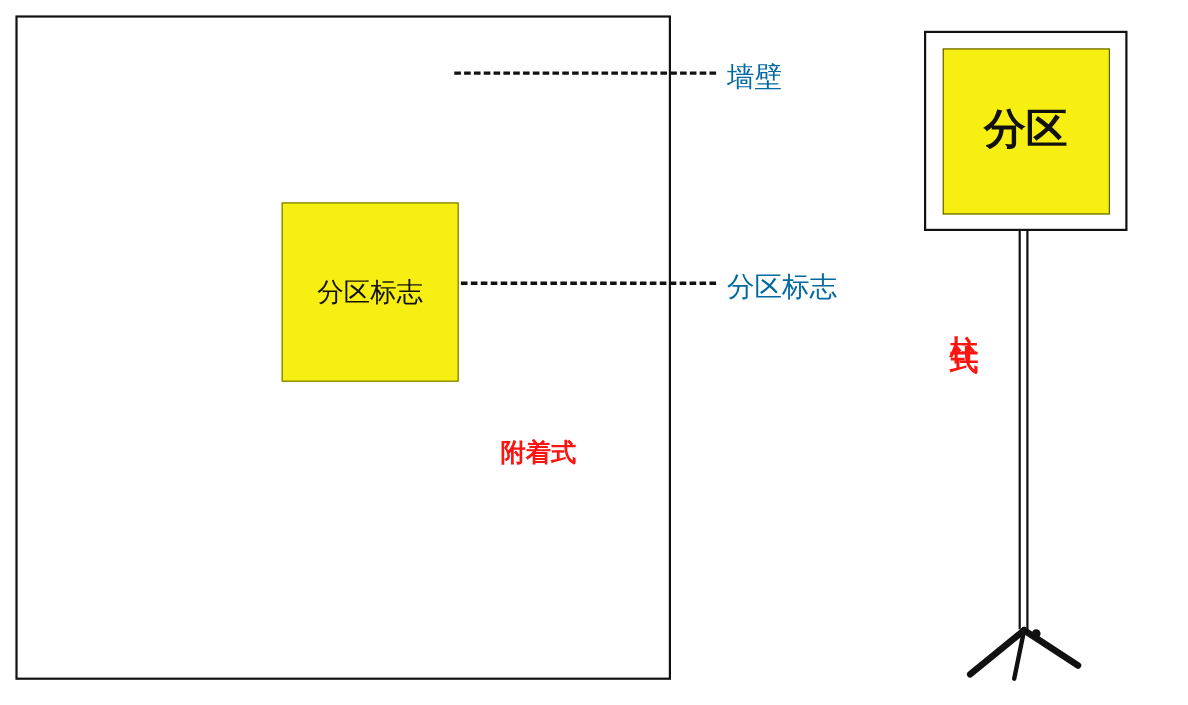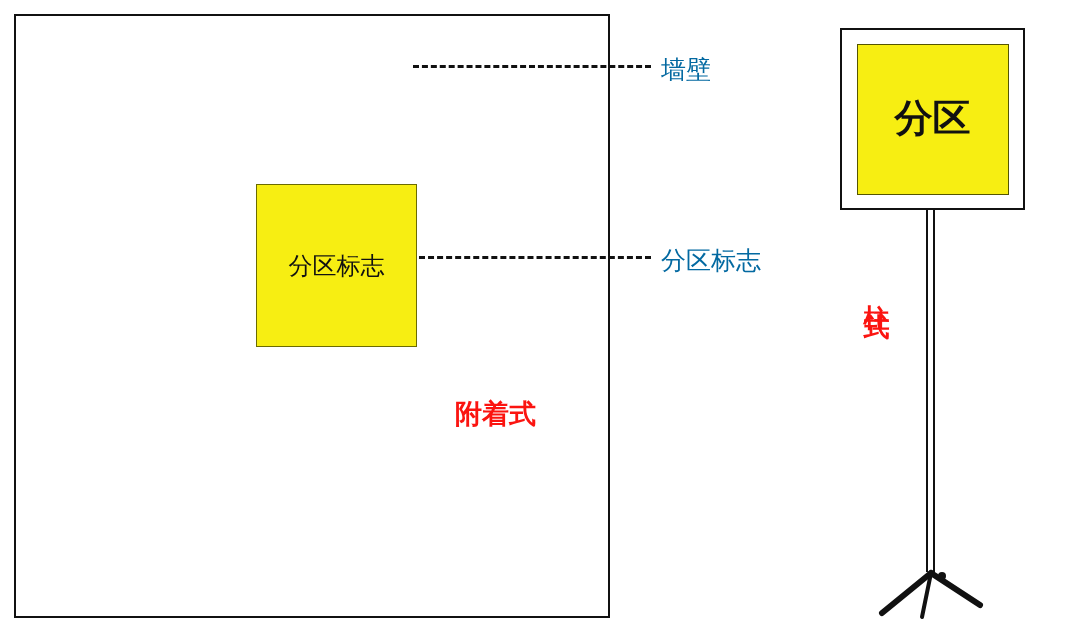--- a/index.html
+++ b/index.html
@@ -55,21 +55,21 @@
     position: absolute;
     font-size: 25px;
     color: #0369a1;
     white-space: nowrap;
   }
   .wall-label { left: 661px; top: 53px; }
   .sign-label { left: 661px; top: 244px; }
 
   .type-label {
     position: absolute;
-    font-size: 27px;
+    font-size: 23px;
     font-weight: 600;
     white-space: nowrap;
   }
   .attached-type { left: 455px; top: 396px; }
   .pole-type {
     left: 860px;
     top: 284px;
     writing-mode: vertical-rl;
     text-orientation: upright;
     letter-spacing: 8px;

